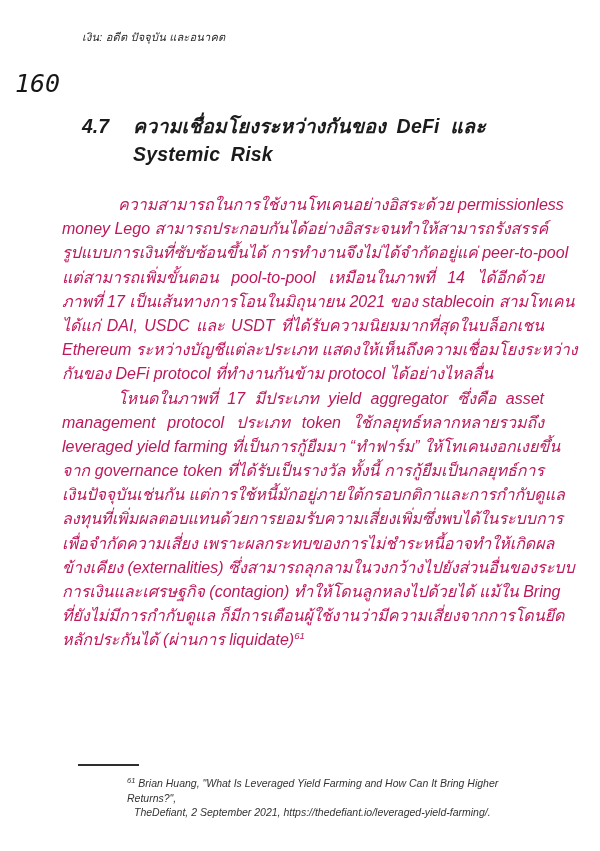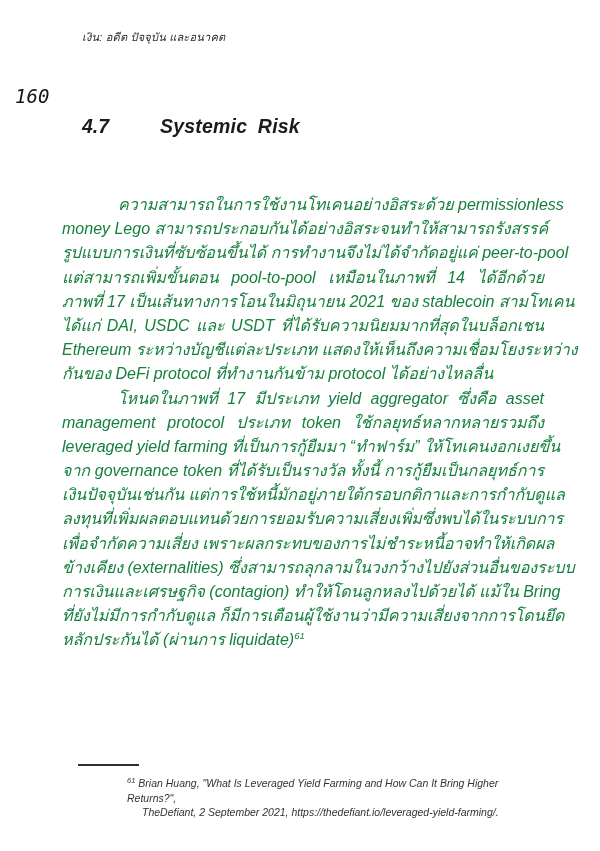--- a/index.html
+++ b/index.html
@@ -22,36 +22,35 @@
     font-size: 11px;
     line-height: 13px;
     color: #2b2b2b;
     letter-spacing: 0.2px;
     white-space: nowrap;
   }
 
   .page-number {
     position: absolute;
     left: 15px;
-    top: 80px;
+    top: 68px;
     font-family: "DejaVu Sans Mono", monospace;
-    font-size: 19px;
+    font-size: 25px;
     line-height: 32px;
     color: #161616;
     letter-spacing: 0px;
   }
 
   .section-heading {
     position: absolute;
     left: 82px;
     top: 112px;
     width: 470px;
     display: flex;
     align-items: flex-start;
-    gap: 27px;
   }
 
   .section-number {
     font-size: 19.5px;
     font-weight: 700;
     line-height: 28px;
     color: #1b1b1b;
     width: 51px;
     flex: 0 0 51px;
   }
@@ -64,21 +63,21 @@
     word-spacing: 5px;
     letter-spacing: 0.2px;
   }
 
   .body-text {
     position: absolute;
     left: 62px;
     top: 193px;
     width: 482px;
     font-size: 16px;
-    color: #15803d;
+    color: #be185d;
   }
 
   .paragraph { margin: 0; }
 
   .line {
     line-height: 24.2px;
     height: 24.2px;
     text-align: justify;
     text-align-last: justify;
     white-space: nowrap;
@@ -117,34 +116,35 @@
     color: #333333;
   }
 
   .footnote-marker {
     font-size: 7.5px;
     vertical-align: super;
     line-height: 0;
     margin-right: 3px;
   }
 
-  .footnote-line2 { margin-left: 15px; }
+  .footnote-line2 { margin-left: 7px; }
 </style>
 </head>
 <body>
 
 <div class="page">
 
   <div class="running-header">เงิน: อดีต ปัจจุบัน และอนาคต</div>
 
   <div class="page-number">160</div>
 
   <div class="section-heading">
     <div class="section-number">4.7</div>
     <div class="section-title">
+      <div>ความเชื่อมโยงระหว่างกันของ DeFi และ</div>
       <div>Systemic Risk</div>
     </div>
   </div>
 
   <div class="body-text">
       <div class="paragraph">
         <div class="line indent">ความสามารถในการใช้งานโทเคนอย่างอิสระด้วย permissionless</div>
         <div class="line">money Lego สามารถประกอบกันได้อย่างอิสระจนทำให้สามารถรังสรรค์</div>
         <div class="line">รูปแบบการเงินที่ซับซ้อนขึ้นได้ การทำงานจึงไม่ได้จำกัดอยู่แค่ peer-to-pool</div>
         <div class="line">แต่สามารถเพิ่มขั้นตอน pool-to-pool เหมือนในภาพที่ 14 ได้อีกด้วย</div>

